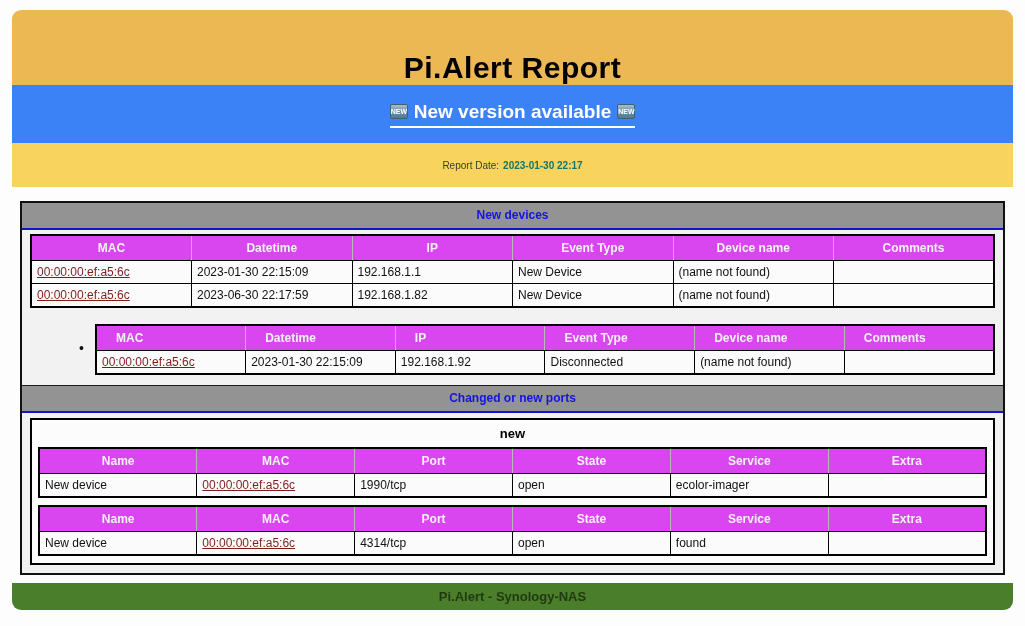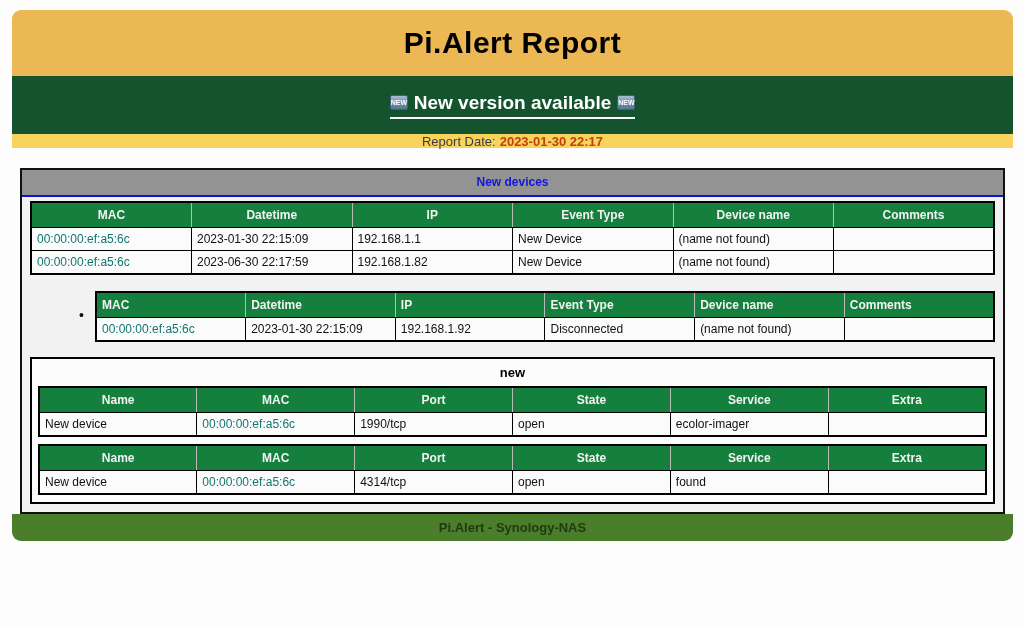--- a/index.html
+++ b/index.html
@@ -8,27 +8,27 @@
     font-family: "Liberation Sans", sans-serif;
     width: 1025px;
     min-height: 626px;
   }
   .page { padding: 10px 12px 10px 12px; }
 
   
   .header {
     background: #ecb853;
     border-radius: 9px 9px 0 0;
-    height: 66px;
-    display: flex; align-items: center; justify-content: center;
+    height: 75px;
+    display: flex; align-items: flex-end; justify-content: center;
   }
   .header h1 { font-size: 30px; font-weight: 700; color: #000; letter-spacing: .5px; }
 
   .banner {
-    background: #14532d;
+    background: #3b82f6;
     height: 58px;
     display: flex; align-items: center; justify-content: center;
   }
   .nv-link {
     display: inline-flex; align-items: center; gap: 6px;
     color: #fff; font-weight: 700; font-size: 19px;
     text-decoration: none;
     border-bottom: 2px solid #fff;
     padding-bottom: 3px;
     cursor: pointer;
@@ -39,30 +39,30 @@
     background: linear-gradient(180deg, #a9bfcf 0%, #7195ab 45%, #54788f 100%);
     border: 1px solid #41617a;
     border-radius: 2px;
     color: #fff; font-size: 7px; font-weight: 700;
     line-height: 13px; text-align: center;
     letter-spacing: 0;
   }
 
   .date-bar {
     background: #f8d45e;
-    height: 14px;
+    height: 44px;
     display: flex; align-items: center; justify-content: center;
-    font-size: 13px; color: #3c3c3c;
+    font-size: 10px; color: #3c3c3c;
     gap: 4px;
   }
-  .date-bar b { color: #c2410c; }
+  .date-bar b { color: #0f766e; }
 
   
   .main-box {
-    margin: 20px 8px 0 8px;
+    margin: 14px 8px 0 8px;
     border: 2px solid #111;
     background: #f2f2f2;
   }
   .section-header {
     background: #939393;
     border-bottom: 2px solid #1212d2;
     border-top: 1px solid #1a1a1a;
     text-align: center;
     padding: 5px 0 6px 0;
     font-size: 12px; font-weight: 700; color: #1414e0;
@@ -72,38 +72,38 @@
   .table-wrap { margin: 4px 8px 7px 8px; }
   table {
     width: 100%;
     border-collapse: collapse;
     table-layout: fixed;
     border: 2px solid #000;
     background: #fbfbfb;
     font-size: 12px;
   }
   th {
-    background: #15803d;
+    background: #d946ef;
     color: #f2f2f2;
     font-weight: 700;
-    padding: 5px 5px;
+    padding: 5px 19px;
     border-left: 1px solid #b9b9b9;
     border-right: 1px solid #b9b9b9;
     border-bottom: 1px solid #000;
     text-align: center;
   }
   table.head-left th { text-align: left; }
   td {
     border: 1px solid #000;
     padding: 4px 5px;
     color: #111;
     height: 22px;
     overflow: hidden; white-space: nowrap;
   }
-  td a { color: #0f766e; cursor: pointer; }
+  td a { color: #7f1d1d; text-decoration: underline; cursor: pointer; }
 
   
   .events-row {
     display: flex; align-items: flex-start;
     padding: 9px 8px 10px 57px;
   }
   .bullet {
     width: 16px; flex: 0 0 16px;
     font-size: 14px; color: #111; line-height: 20px;
     margin-top: 14px;
@@ -120,21 +120,21 @@
   .ports-group-title {
     text-align: center;
     font-size: 13px; font-weight: 700; color: #000;
     padding: 6px 0 6px 0;
   }
   .ports-box .table-wrap { margin: 0 0 7px 0; }
   .ports-box .table-wrap:last-child { margin-bottom: 0; }
 
   
   .footer {
-    margin-top: 0;
+    margin-top: 8px;
     background: #4a7e2b;
     border-radius: 0 0 9px 9px;
     height: 27px;
     display: flex; align-items: center; justify-content: center;
     font-size: 13px; font-weight: 700; color: #213a10;
   }
 </style>
 </head>
 <body>
 
@@ -216,20 +216,23 @@
                 <td>192.168.1.92</td>
                 <td>Disconnected</td>
                 <td>(name not found)</td>
                 <td></td>
               </tr>
             </tbody>
           </table>
       </div>
     </div>
 
+    <div class="section-header">
+      <span>Changed or new ports</span>
+    </div>
     <div class="ports-box">
       <div class="ports-group-title">new</div>
       <div class="table-wrap">
         <table id="tbl-ports-0">
             <thead>
               <tr>
                 <th>Name</th>
                 <th>MAC</th>
                 <th>Port</th>
                 <th>State</th>

